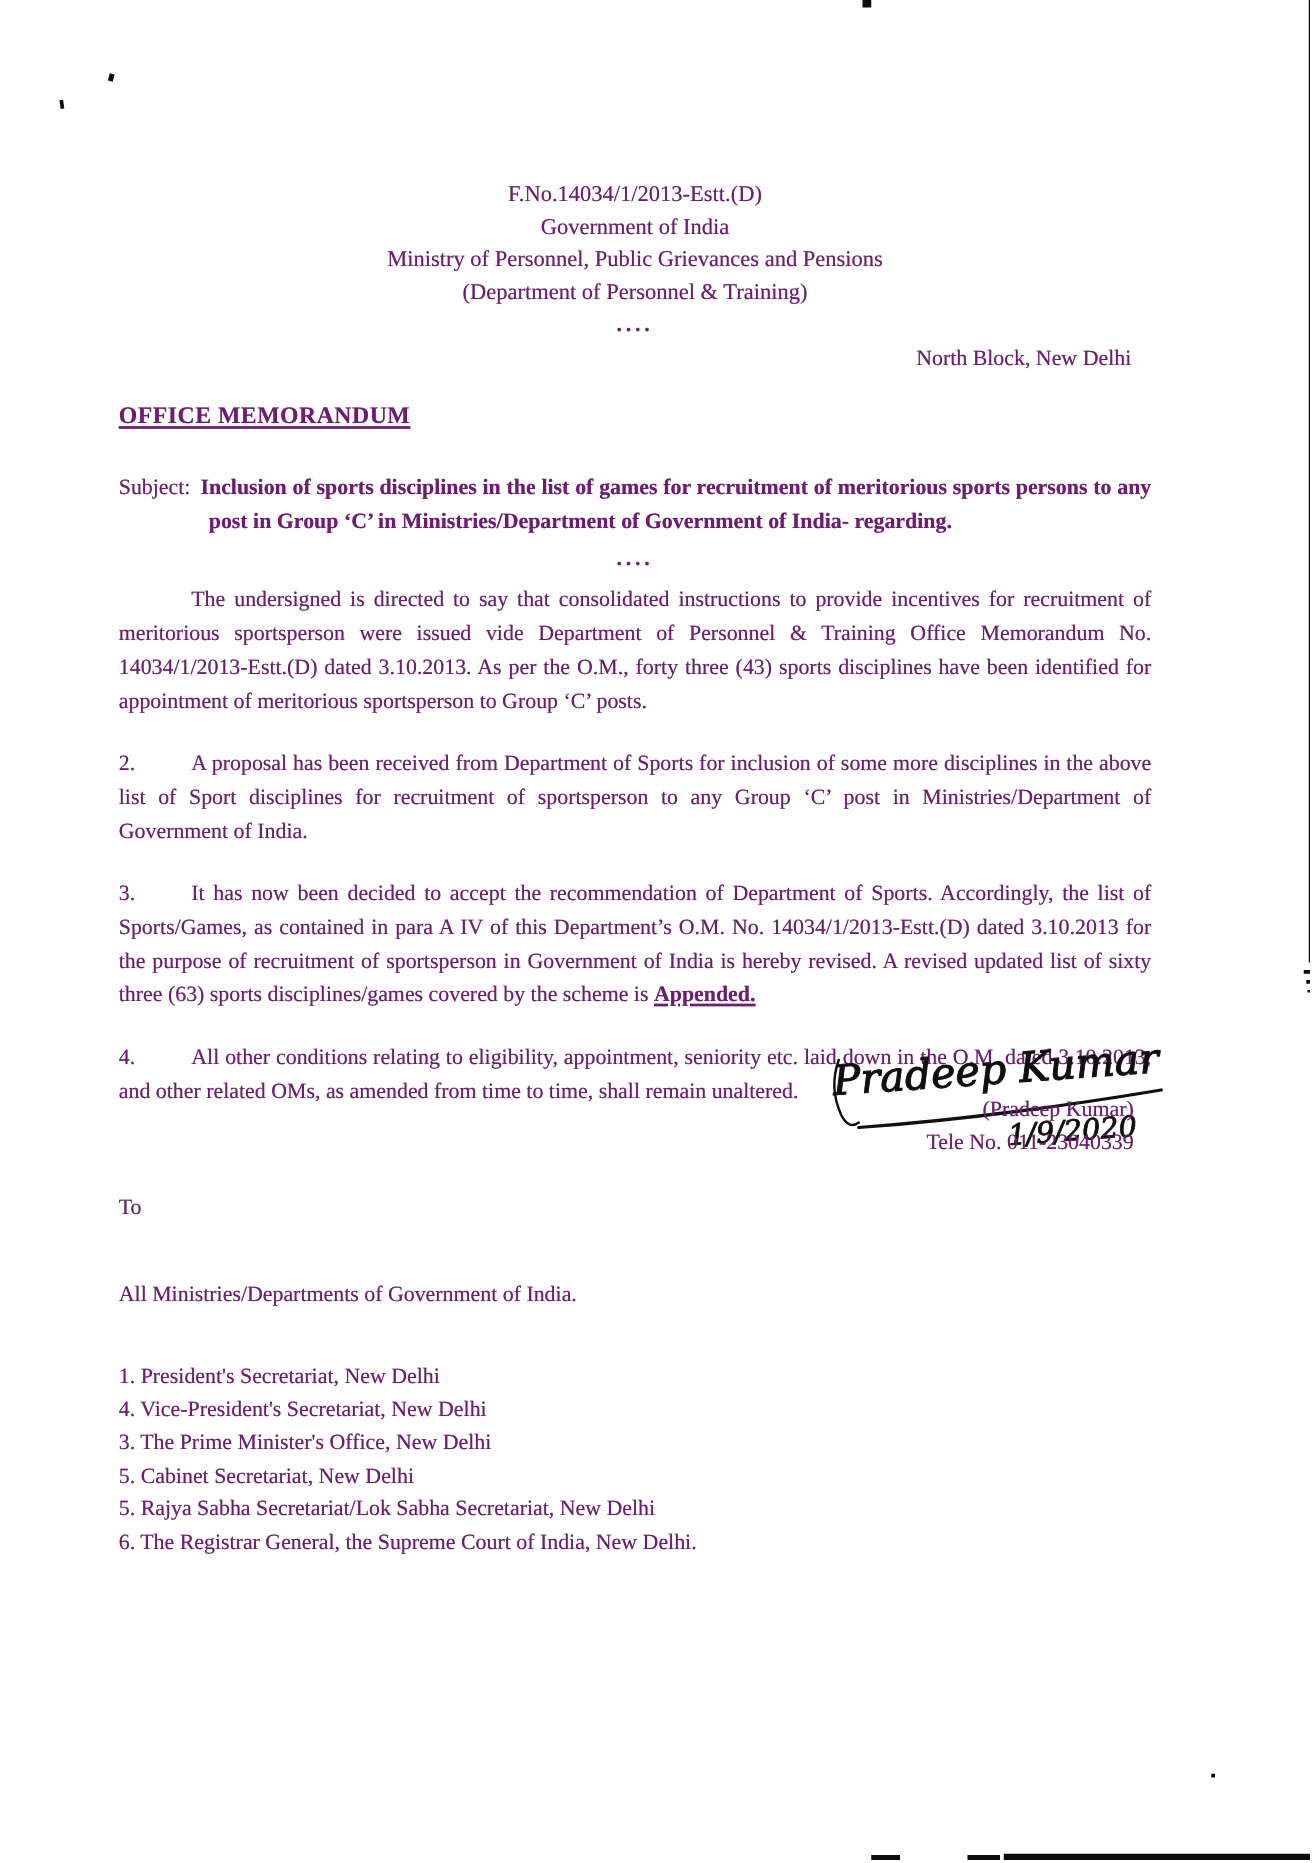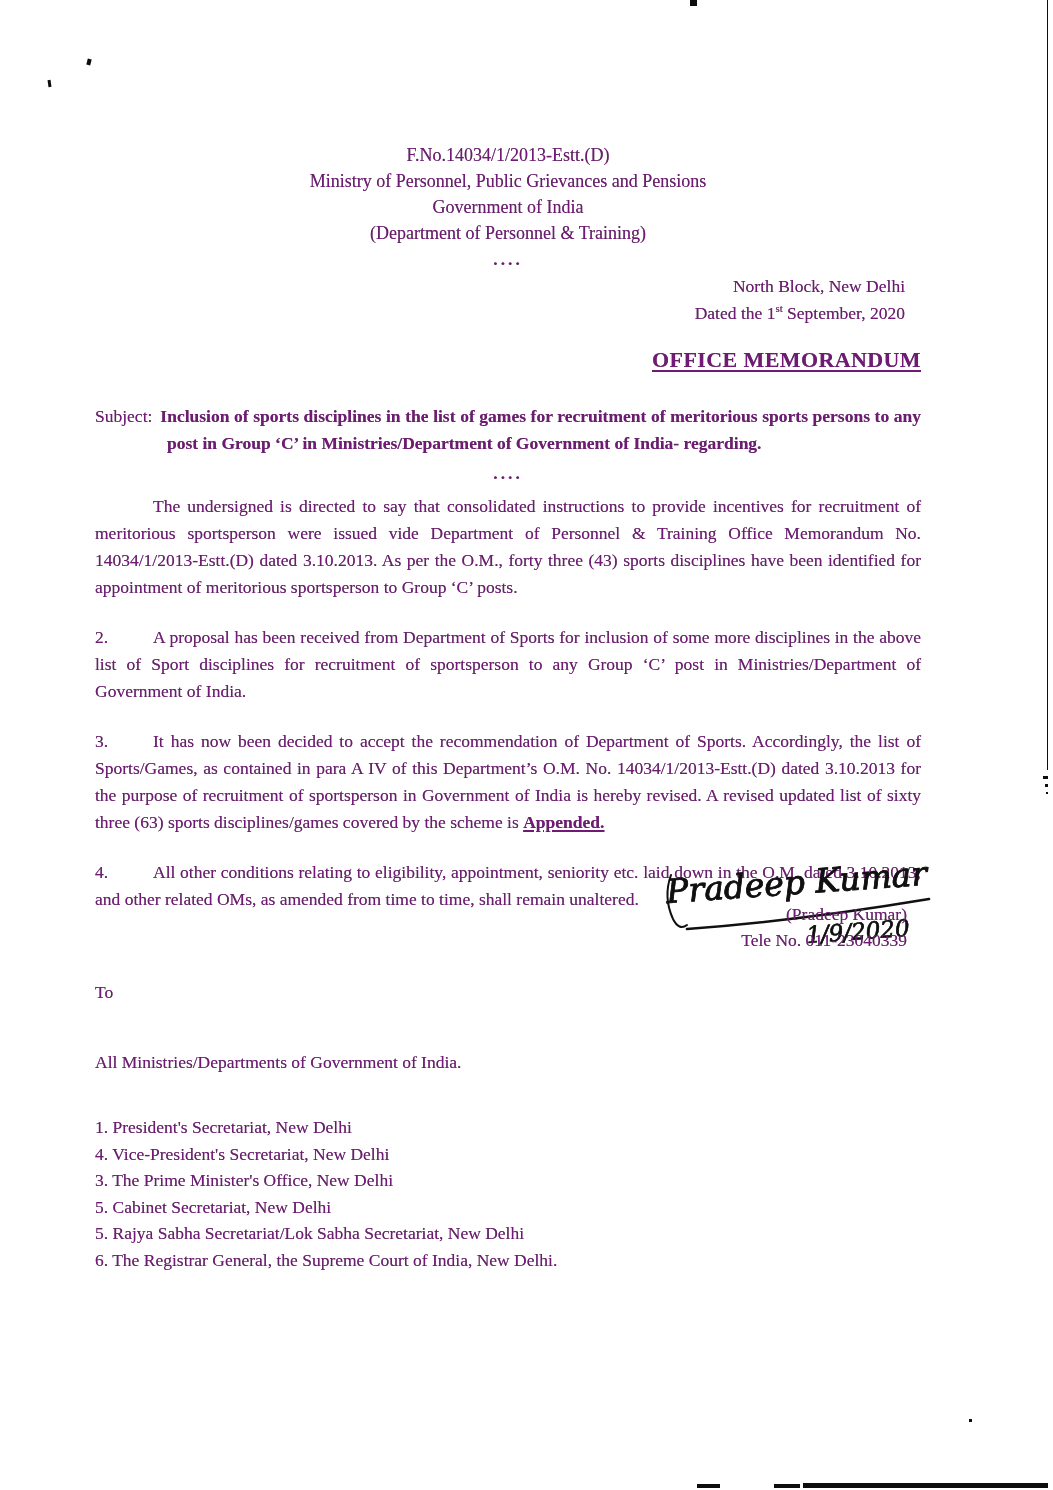--- a/index.html
+++ b/index.html
@@ -25,23 +25,23 @@
   .dots {
     text-align: center;
     font-weight: bold;
     letter-spacing: 3px;
     line-height: 20px;
     margin-top: 3px;
   }
   .place-date { text-align: right; line-height: 27px; margin-top: 4px; padding-right: 16px; font-family: Liberation Serif, serif; }
   sup.ord { font-size: 11px; vertical-align: super; line-height: 0; }
   .memo-title {
-    text-align: right;
+    text-align: left;
     font-weight: bold;
-    font-size: 22px;
+    font-size: 19px;
     letter-spacing: 0.4px;
     margin-top: 20px;
     line-height: 26px;
   }
   .memo-title .u { text-decoration: underline; text-decoration-thickness: 2px; text-underline-offset: 3px; }
   .subject {
     margin-top: 30px;
     padding-left: 72px;
     text-indent: -72px;
     text-align: justify;
@@ -77,30 +77,29 @@
 </style>
 </head>
 <body>
 
 <div class="page">
 
   <div class="content">
 
     <div class="header-block">
       <div>F.No.14034/1/2013-Estt.(D)</div>
+      <div>Government of India</div>
       <div>Ministry of Personnel, Public Grievances and Pensions</div>
-      <div>Government of India</div>
       <div>(Department of Personnel &amp; Training)</div>
     </div>
 
     <div class="dots">....</div>
 
     <div class="place-date">
       <div>North Block, New Delhi</div>
-      <div><span>Dated the 1</span><sup class="ord">st</sup><span> September, 2020</span></div>
     </div>
 
     <div class="memo-title"><span class="u">OFFICE MEMORANDUM</span></div>
 
     <div class="subject"><span class="subject-label">Subject:</span><span class="subject-text">Inclusion of sports disciplines in the list of games for recruitment of meritorious sports persons to any post in Group ‘C’ in Ministries/Department of Government of India- regarding.</span></div>
 
     <div class="dots dots2">....</div>
 
     <p class="para first"><span>The undersigned is directed to say that consolidated instructions to provide incentives for recruitment of meritorious sportsperson were issued vide Department of Personnel &amp; Training Office Memorandum No. 14034/1/2013-Estt.(D) dated 3.10.2013. As per the O.M., forty three (43) sports disciplines have been identified for appointment of meritorious sportsperson to Group ‘C’ posts.</span></p>
 

